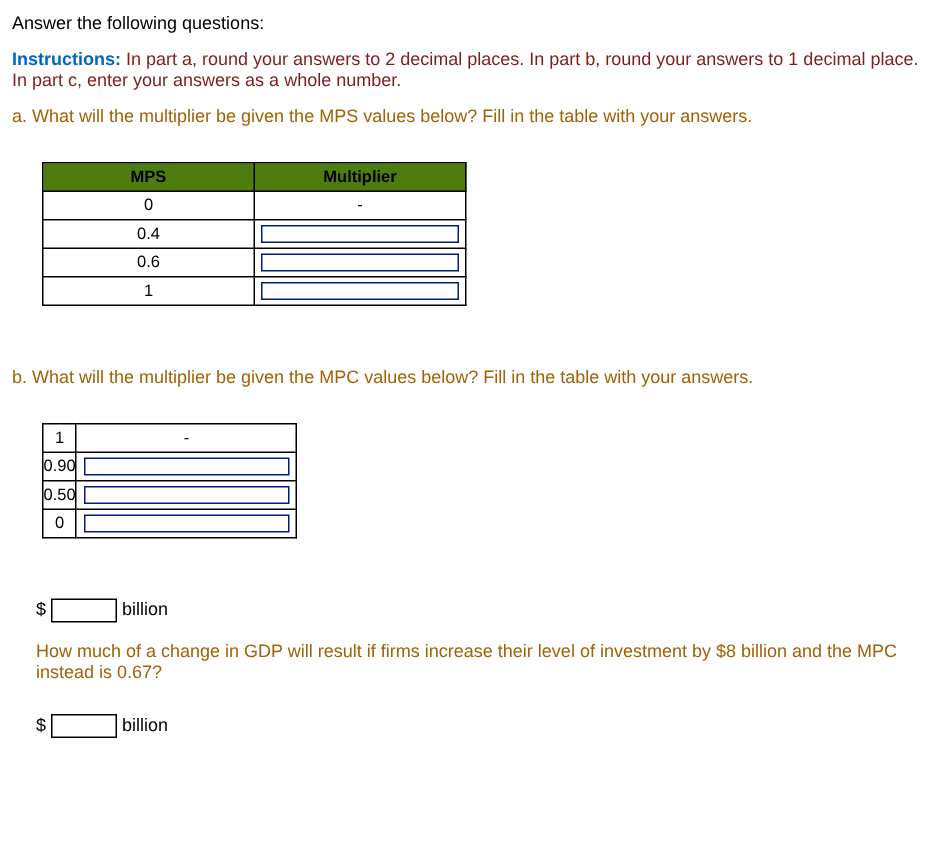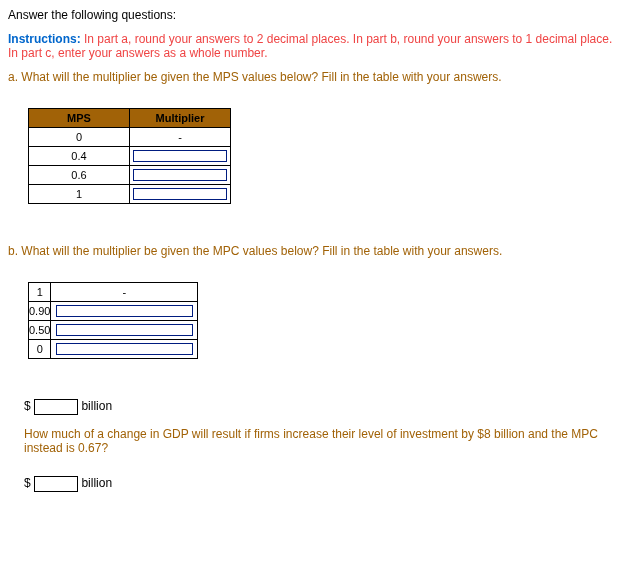--- a/index.html
+++ b/index.html
@@ -16,36 +16,36 @@
     margin-bottom: 10px;
   }
   .instructions {
     margin-bottom: 10px;
   }
   .instructions-label {
     color: #0066cc;
     font-weight: bold;
   }
   .instructions-text {
-    color: #ef4444;
+    color: #7f1d1d;
   }
   .question {
     margin-top: 4px;
     margin-bottom: 24px;
     color: #a16207;
   }
   table {
     border-collapse: collapse;
     margin-left: 20px;
     margin-bottom: 40px;
   }
   th {
-    background: #a16207;
+    background: #4d7c0f;
     border: 1px solid #000;
-    padding: 3px 0;
+    padding: 3px 20px;
     font-weight: bold;
     font-size: 11px;
     text-align: center;
   }
   td {
     border: 1px solid #000;
     padding: 2px 0;
     text-align: center;
     font-size: 11px;
     height: 14px;

